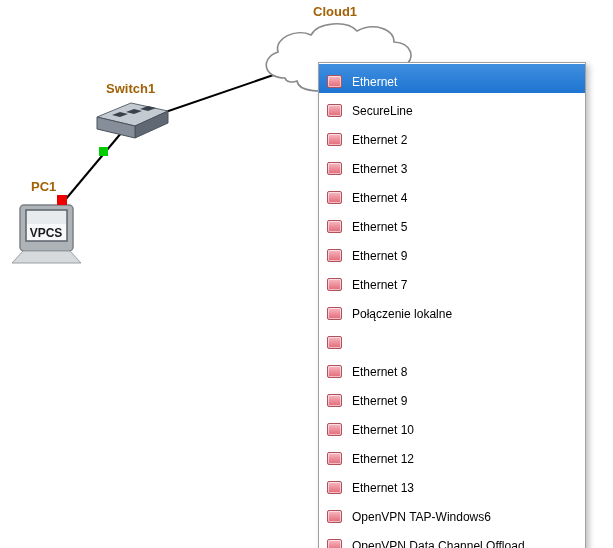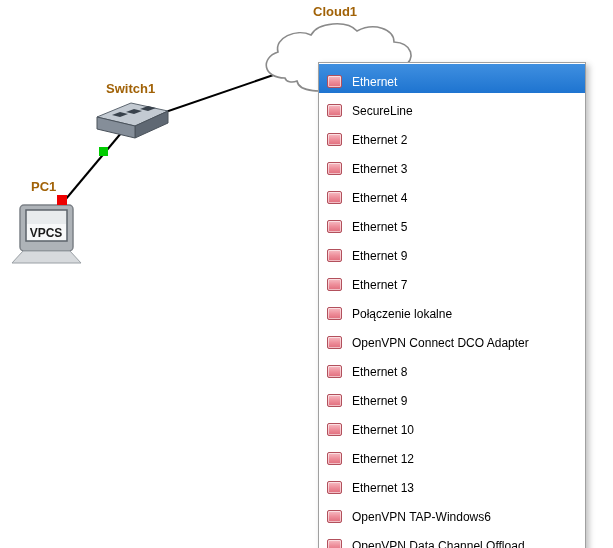--- a/index.html
+++ b/index.html
@@ -122,21 +122,20 @@
         <div class="menu-item">
           <span class="nic-icon"></span>
           <span class="menu-label">Ethernet 7</span>
         </div>
         <div class="menu-item">
           <span class="nic-icon"></span>
           <span class="menu-label">Połączenie lokalne</span>
         </div>
         <div class="menu-item">
           <span class="nic-icon"></span>
-          <span class="menu-label">OpenVPN Connect DCO Adapter</span>
         </div>
         <div class="menu-item">
           <span class="nic-icon"></span>
           <span class="menu-label">Ethernet 8</span>
         </div>
         <div class="menu-item">
           <span class="nic-icon"></span>
           <span class="menu-label">Ethernet 9</span>
         </div>
         <div class="menu-item">

